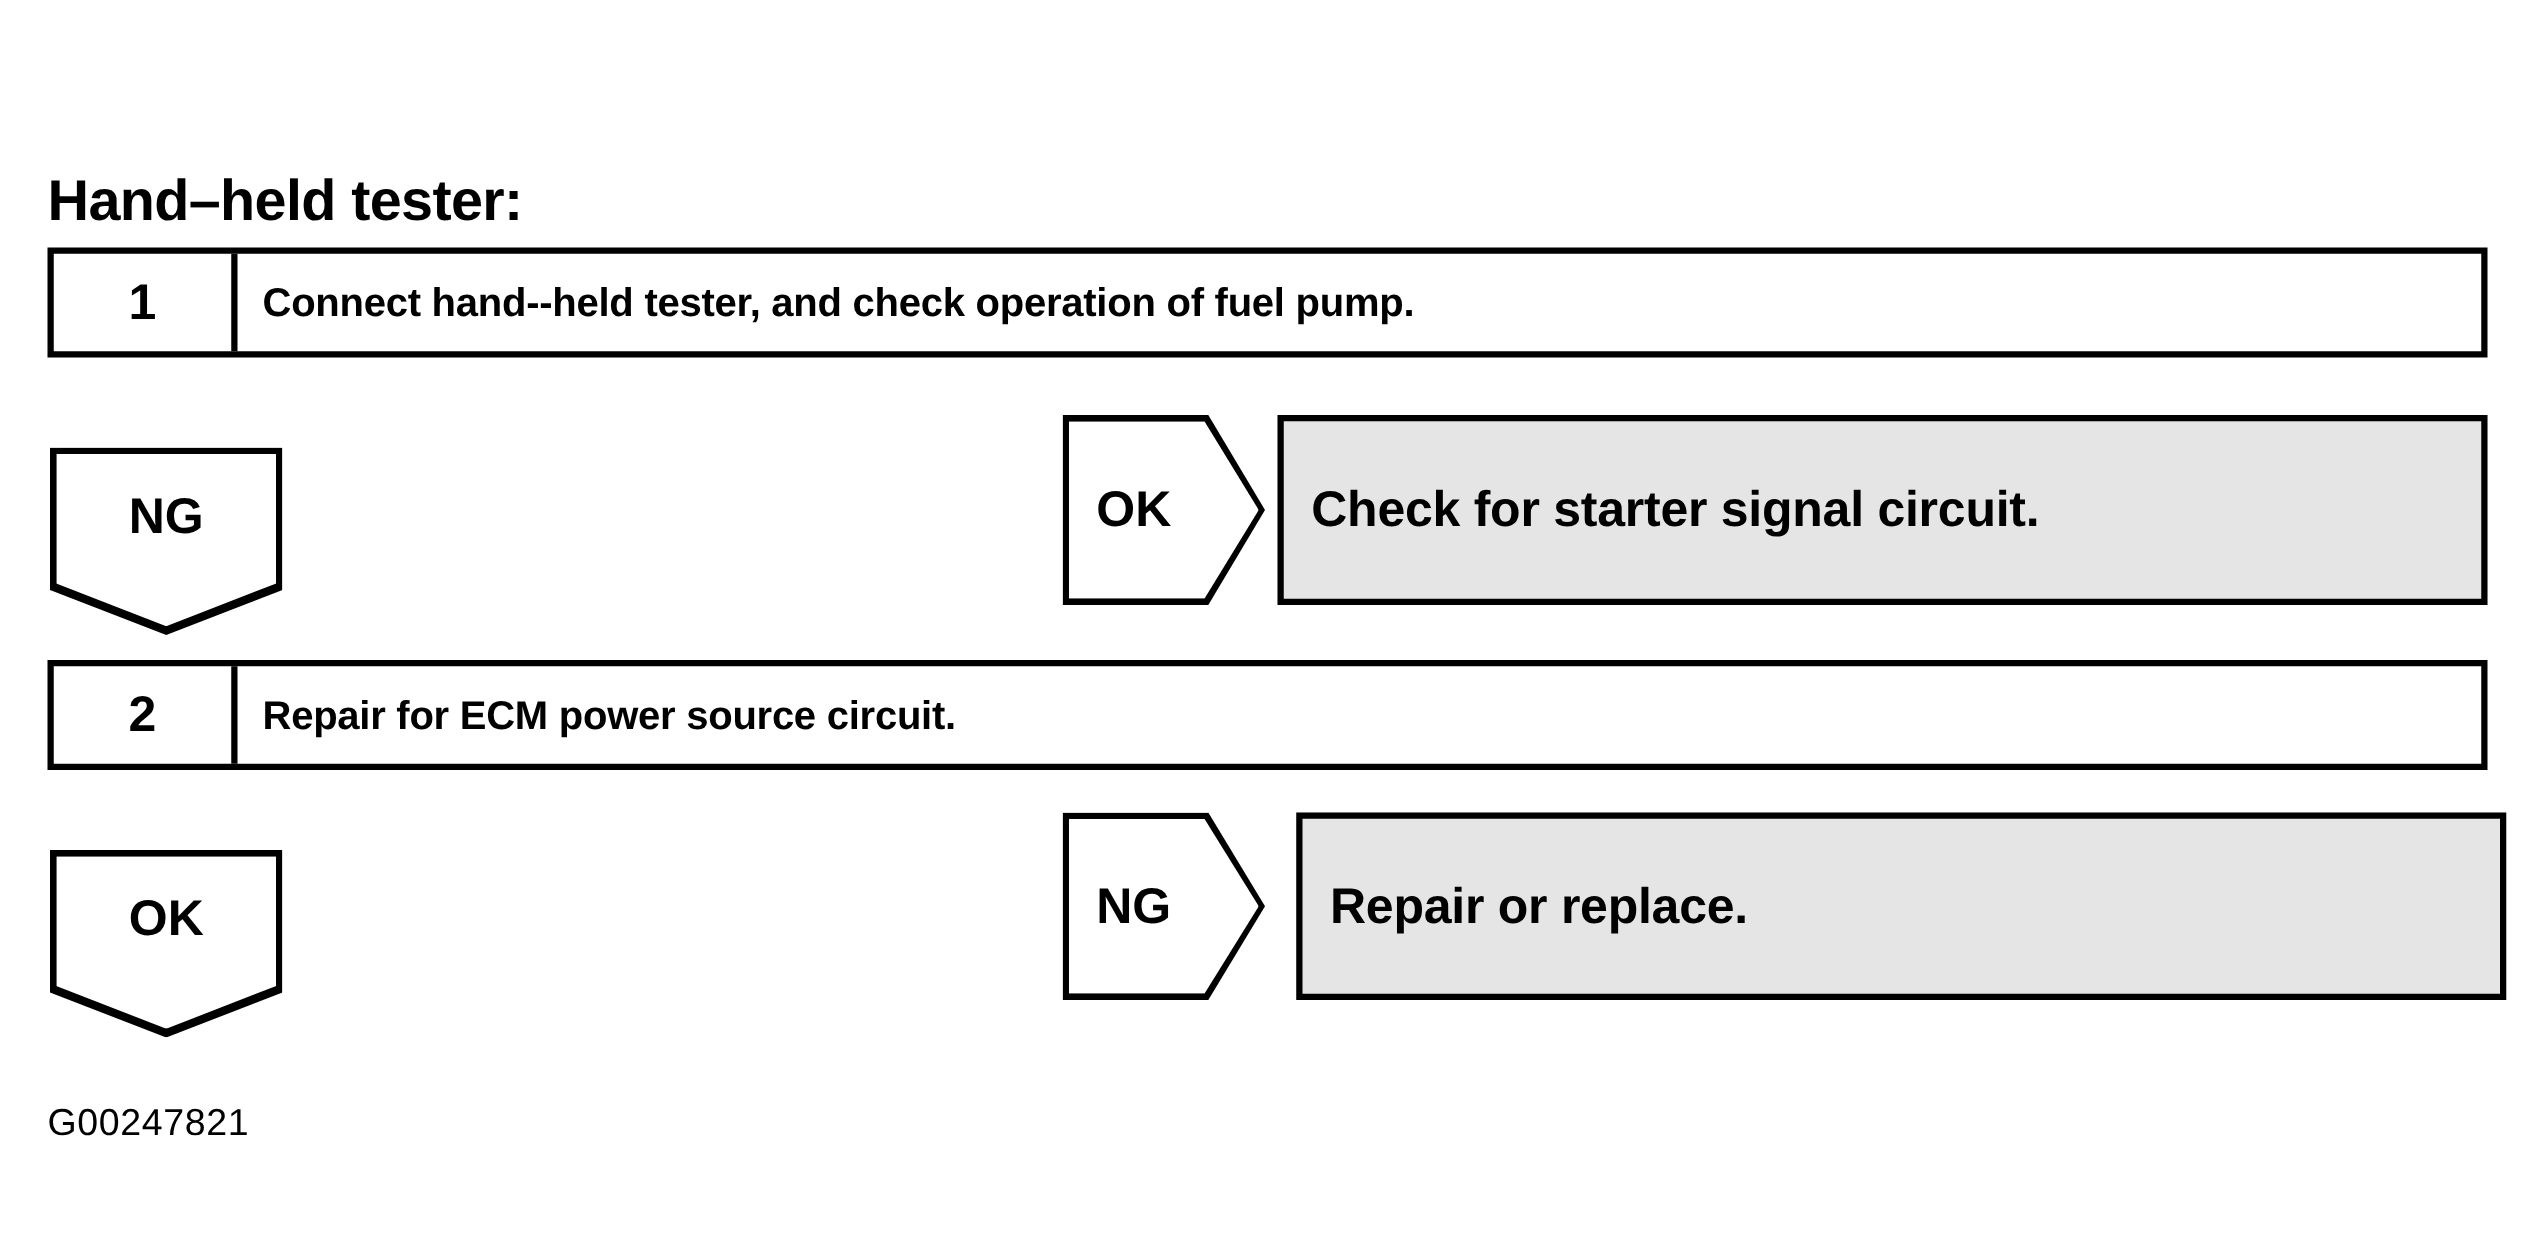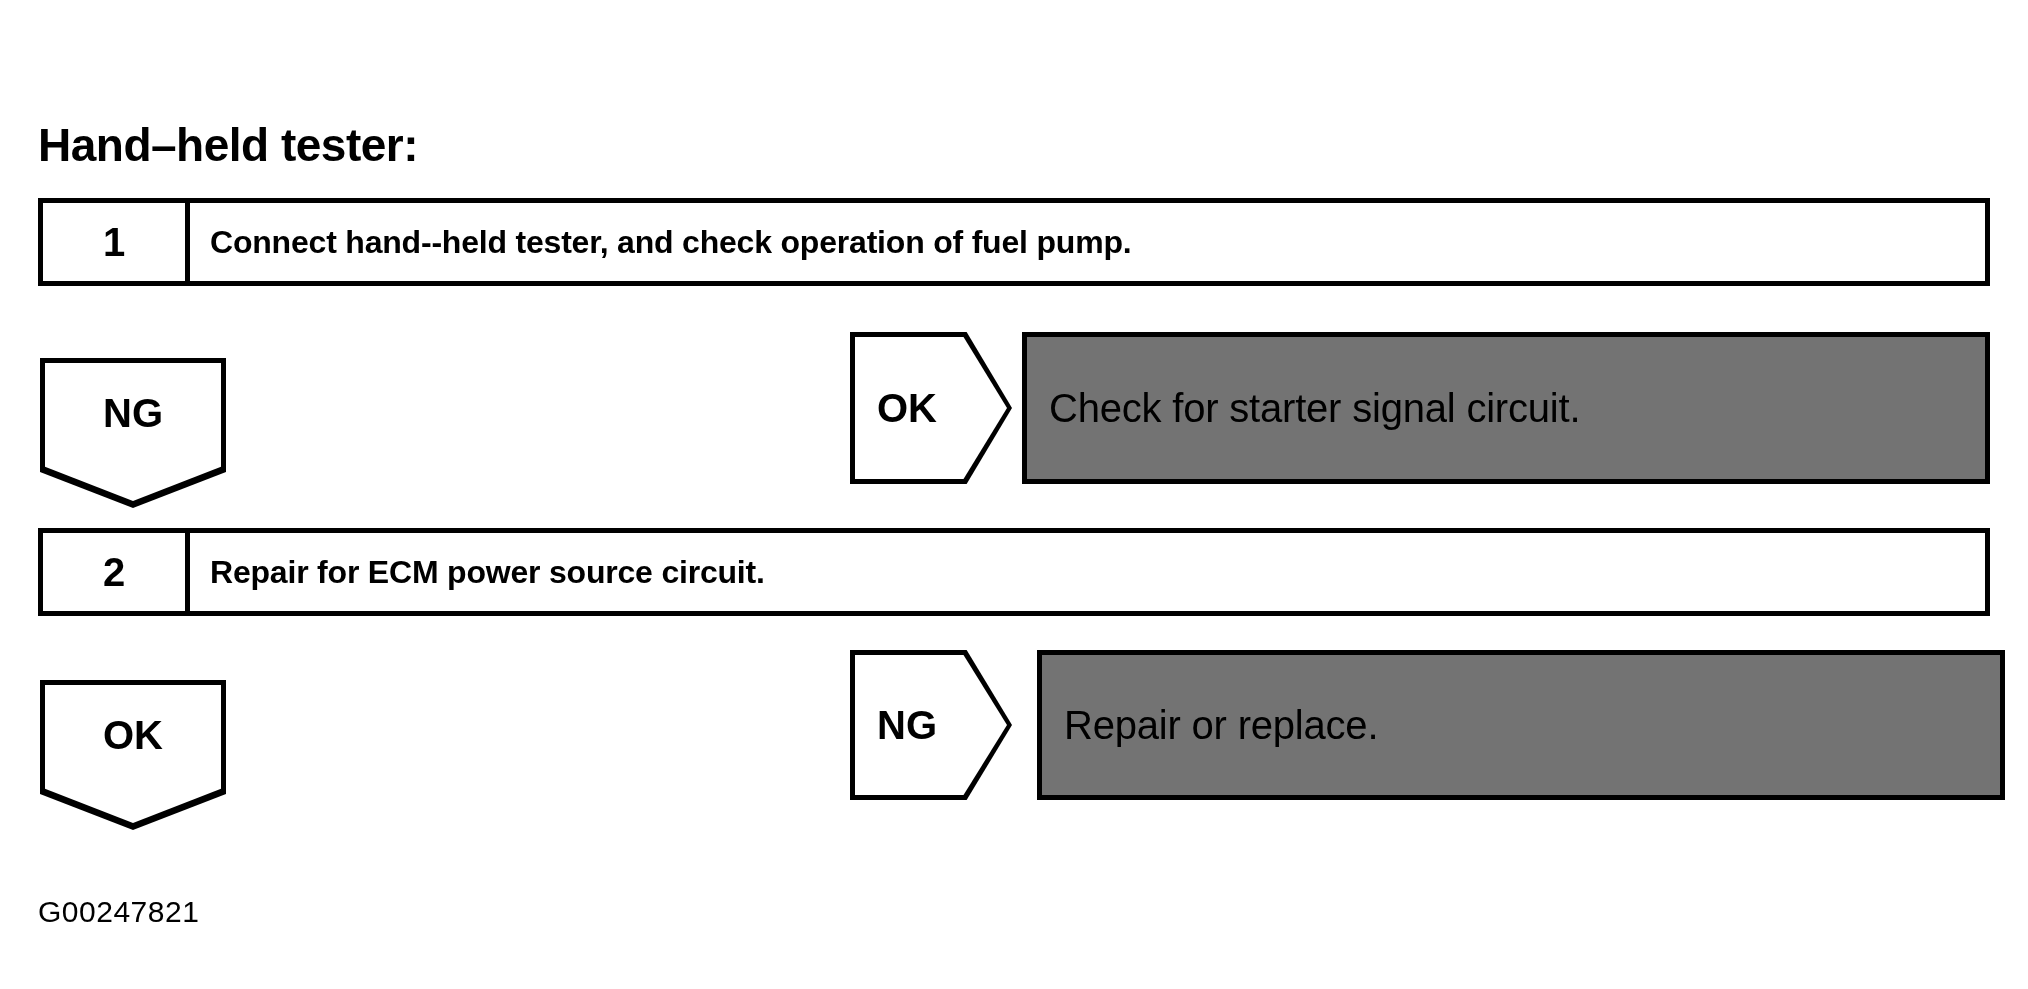--- a/index.html
+++ b/index.html
@@ -15,21 +15,21 @@
     background: #ffffff;
     overflow: hidden;
     font-family: "Liberation Sans", sans-serif;
     color: #000000;
   }
 
   
   .section-heading {
     position: absolute;
     left: 38px;
-    top: 122px;
+    top: 137px;
     font-size: 46px;
     font-weight: bold;
     letter-spacing: -0.5px;
     white-space: nowrap;
     line-height: 1;
   }
 
   
   .step-row {
     position: absolute;
@@ -62,26 +62,26 @@
   }
 
   #step-row-1 { left: 38px; top: 198px; width: 1952px; height: 88px; }
   #step-row-2 { left: 38px; top: 528px; width: 1952px; height: 88px; }
 
   
   .result-box {
     position: absolute;
     box-sizing: border-box;
     border: 5px solid #000000;
-    background: #737373;
+    background: #e5e5e5;
     display: flex;
     align-items: center;
     padding-left: 22px;
     font-size: 40px;
-    font-weight: normal;
+    font-weight: bold;
     letter-spacing: -0.2px;
     white-space: nowrap;
   }
   #result-box-starter { left: 1022px; top: 332px; width: 968px; height: 152px; }
   #result-box-repair  { left: 1022px; top: 650px; width: 968px; height: 150px; margin-left: 15px; }
 
   
   .judge-arrow {
     position: absolute;
     background: #000000;
@@ -141,21 +141,20 @@
 
   
   .figure-code {
     position: absolute;
     left: 38px;
     top: 882px;
     font-size: 30px;
     font-weight: normal;
     letter-spacing: 0.5px;
     white-space: nowrap;
-    margin-top: 13px;
   }
 </style>
 </head>
 <body>
 
 <div id="page">
 
   <div class="section-heading">Hand–held tester:</div>
 
   <div class="step-row" id="step-row-1">

